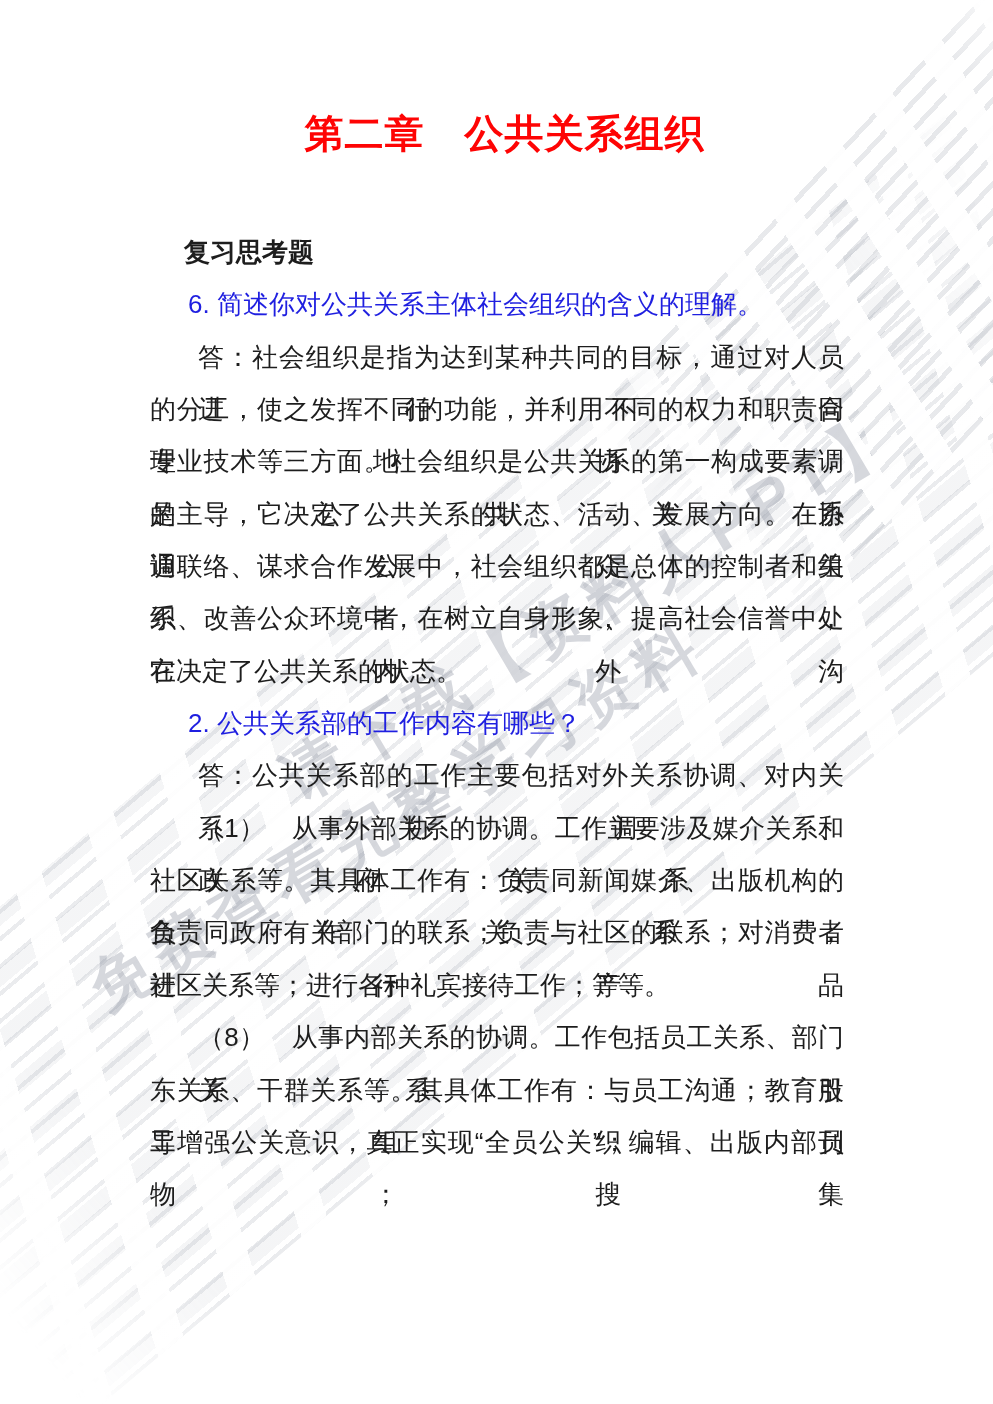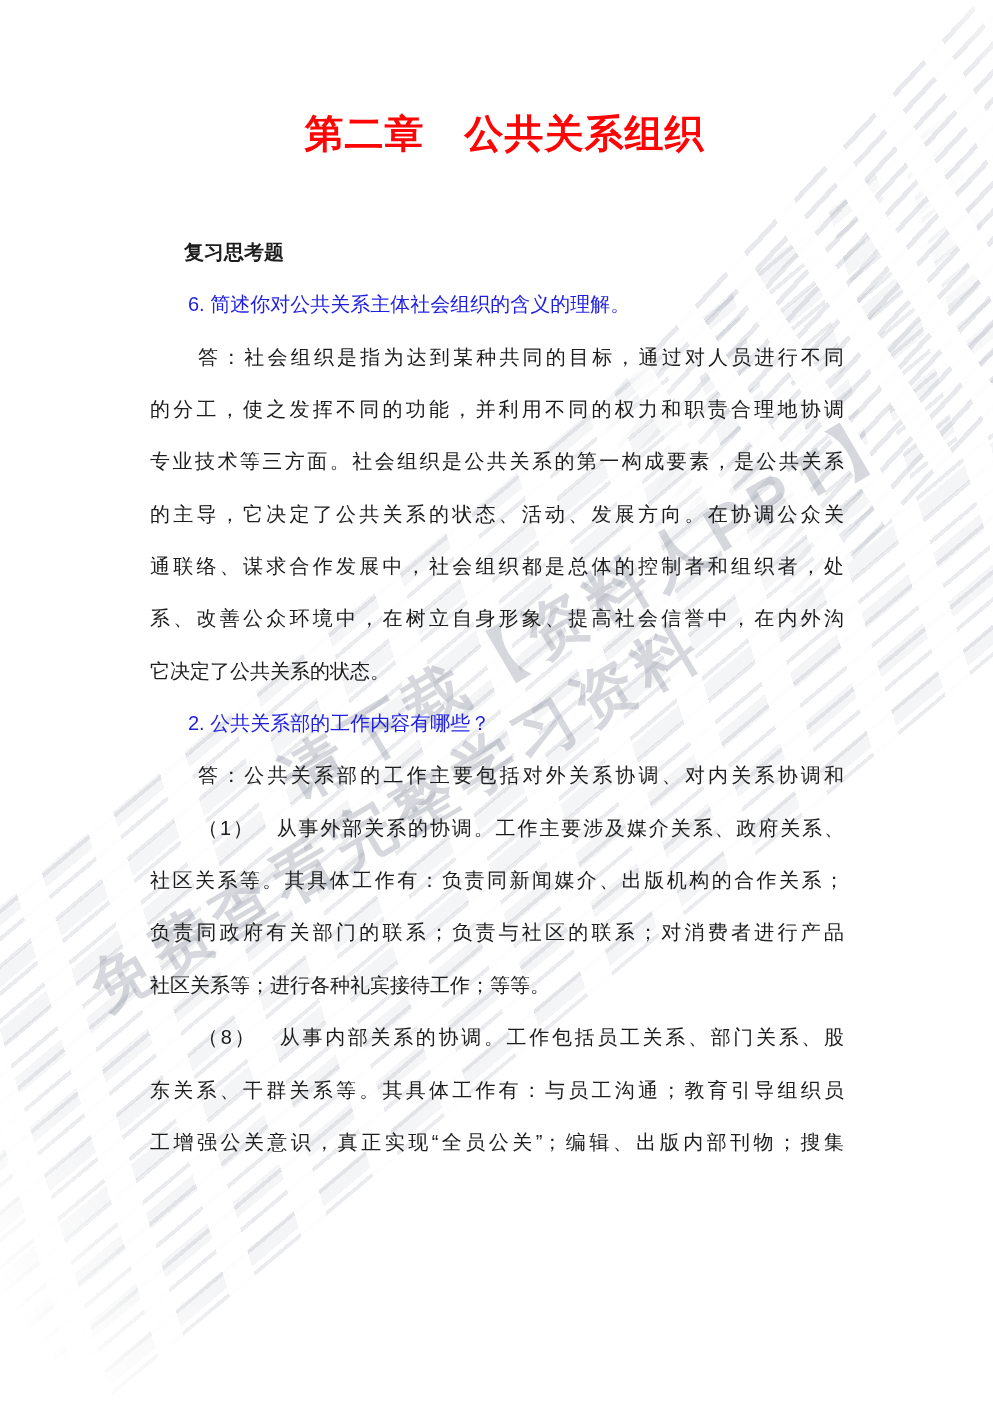--- a/index.html
+++ b/index.html
@@ -47,21 +47,21 @@
   .wm2{left:288px;top:742px;}
 
   
   .doc-title{
     position:absolute;left:8px;top:106px;width:993px;height:56px;line-height:56px;
     text-align:center;font-size:39px;font-weight:bold;letter-spacing:1px;
     color:var(--title-color);z-index:2;
   }
   .doc-body{
     position:absolute;left:150px;top:226px;width:694px;z-index:2;
-    color:var(--body-color);font-size:20px;
+    color:var(--body-color);font-size:26px;
   }
   .line{
     height:52.35px;line-height:52.35px;white-space:nowrap;
     text-align:left;
   }
   .line.just{
     white-space:normal;text-align:justify;text-align-last:justify;
     text-justify:inter-ideograph;
   }
   .block.heading .line{font-weight:bold;}

